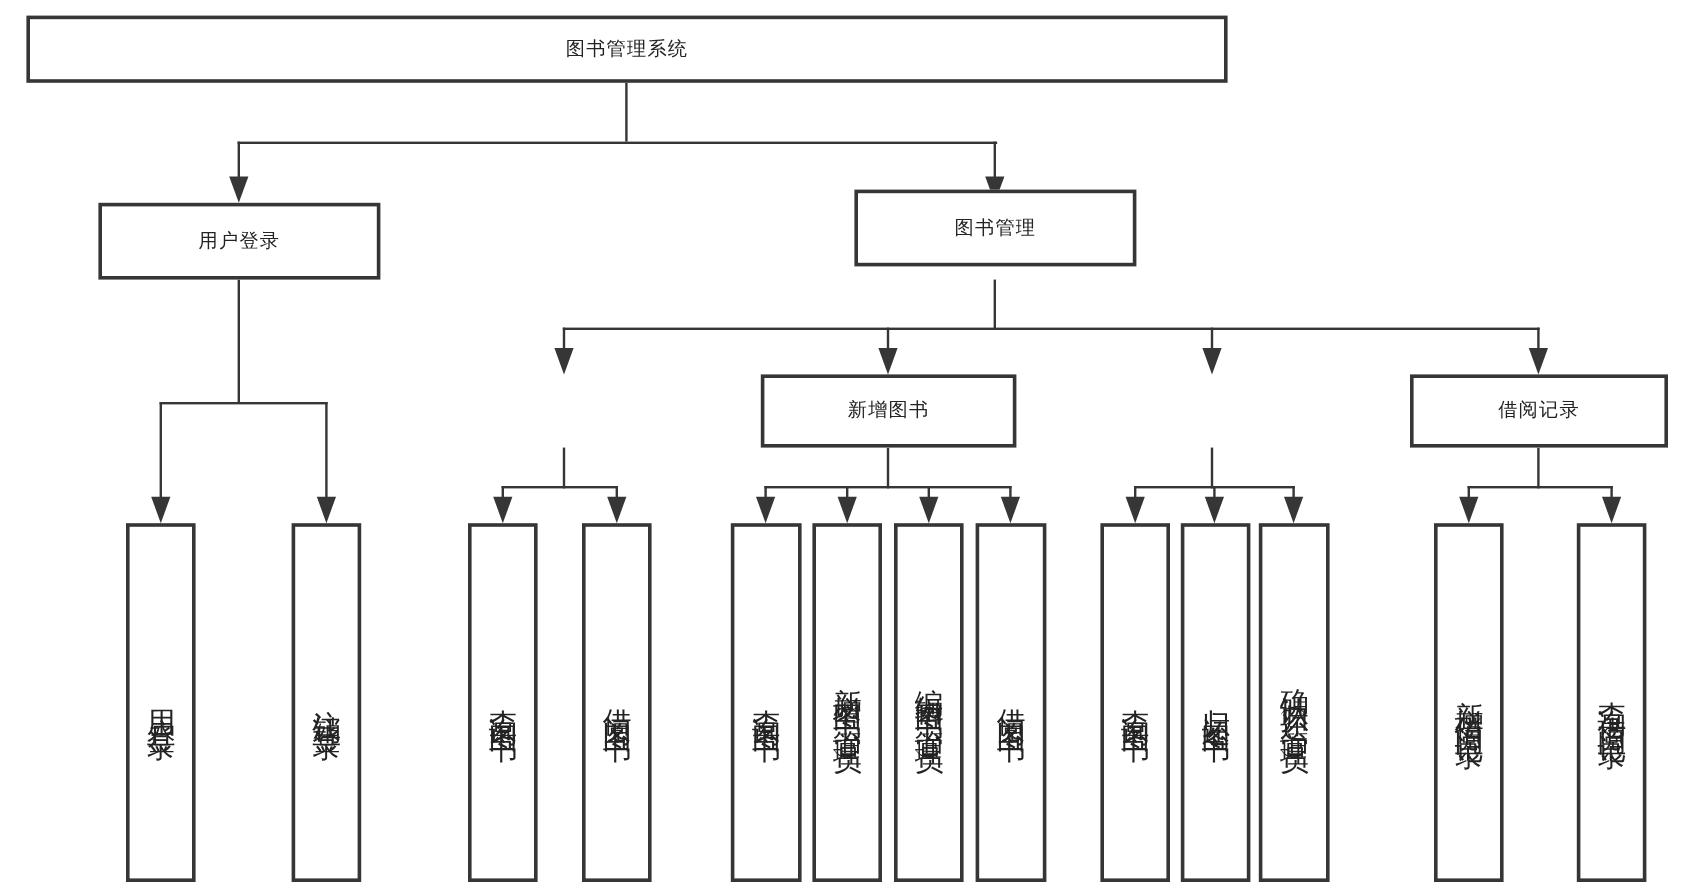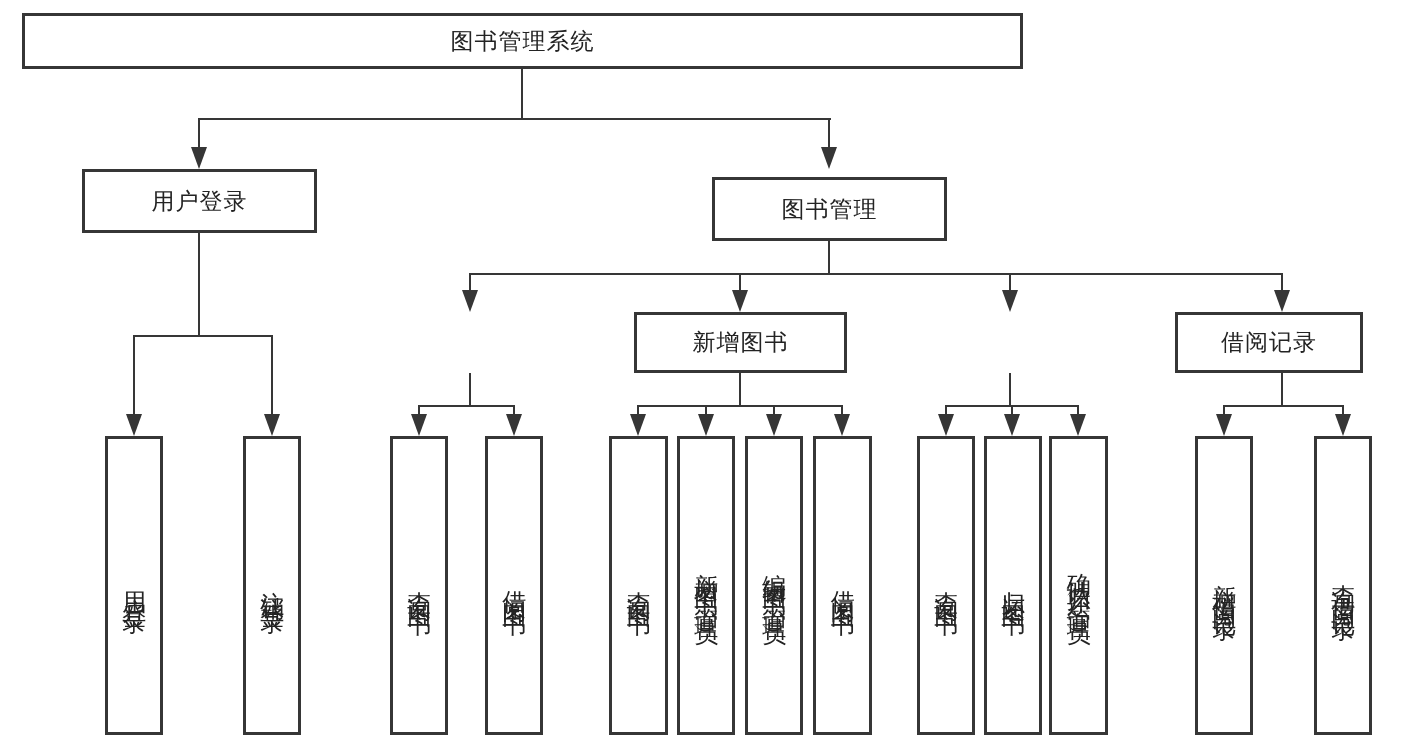--- a/index.html
+++ b/index.html
@@ -6,21 +6,21 @@
   html, body { background:#ffffff; }
   #canvas {
     position:relative; width:1405px; height:747px; background:#ffffff;
     font-family:"DejaVu Sans","Liberation Sans",sans-serif; overflow:hidden;
     color:#232323;
   }
   .node {
     position:absolute; background:#ffffff; border:3px solid #363636;
     display:flex; align-items:center; justify-content:center; text-align:center;
   }
-  .node.h { font-size:23px; letter-spacing:1px; }
+  .node.h { font-size:16px; letter-spacing:1px; }
   .node.v { font-size:24px; }
   .vtext {
     writing-mode:vertical-rl; text-orientation:mixed;
     letter-spacing:7px; line-height:1.1; white-space:nowrap;
   }
   .hl { position:absolute; height:2px; background:#363636; }
   .vl { position:absolute; width:2px; background:#363636; }
   .ar {
     position:absolute; width:0; height:0;
     border-left:8px solid transparent; border-right:8px solid transparent;
@@ -96,28 +96,28 @@
   <div class="ar" style="left:1216px;top:414px"></div>
   <div class="ar" style="left:1335px;top:414px"></div>
 
   <div class="node h" style="left:22px;top:13px;width:1001px;height:56px">
     <span>图书管理系统</span>
   </div>
 
   <div class="node h" style="left:82px;top:169px;width:235px;height:64px">
     <span>用户登录</span>
   </div>
-  <div class="node h" style="left:712px;top:177px;width:235px;height:64px">
+  <div class="node h" style="left:712px;top:158px;width:235px;height:64px">
     <span>图书管理</span>
   </div>
 
   <div class="node h" style="left:634px;top:312px;width:213px;height:61px">
     <span>新增图书</span>
   </div>
-  <div class="node h" style="left:1175px;top:312px;width:188px;height:61px">
+  <div class="node h" style="left:1175px;top:312px;width:215px;height:61px">
     <span>借阅记录</span>
   </div>
 
   <div class="node v" style="left:105px;top:436px;width:58px;height:299px">
     <span class="vtext">用户登录</span>
   </div>
   <div class="node v" style="left:243px;top:436px;width:58px;height:299px">
     <span class="vtext">注销登录</span>
   </div>
 

